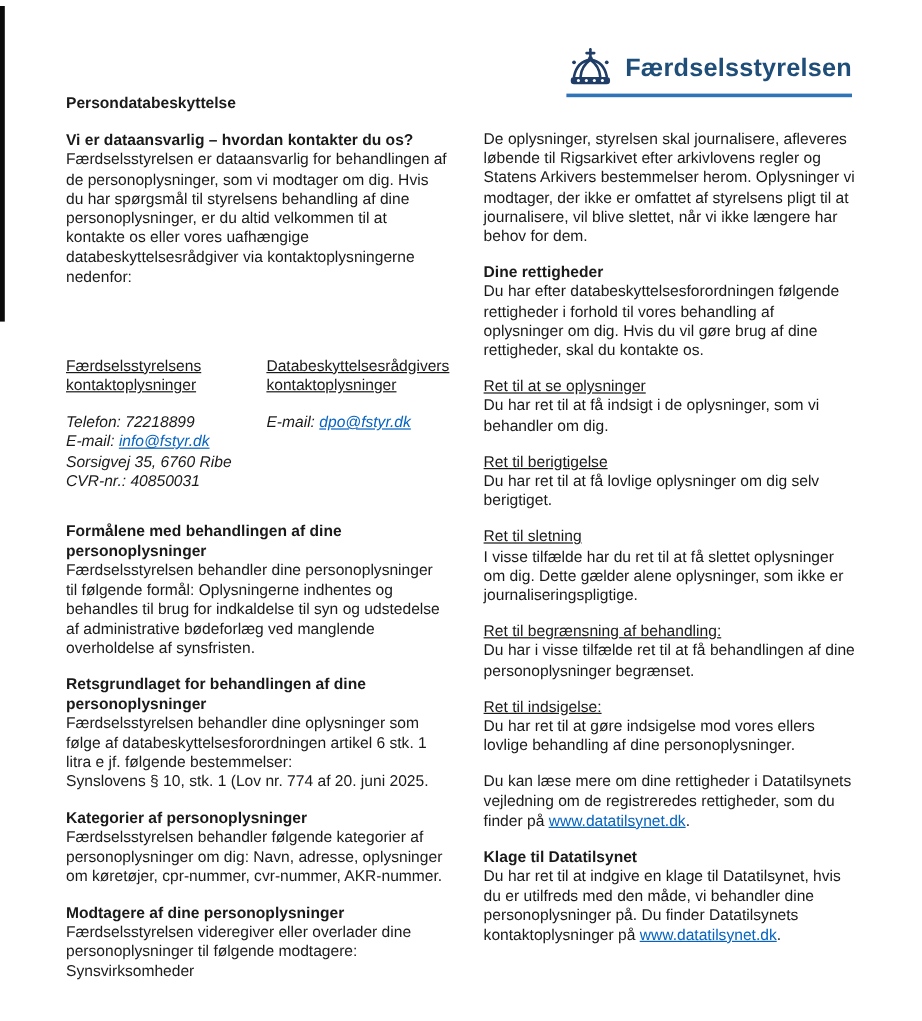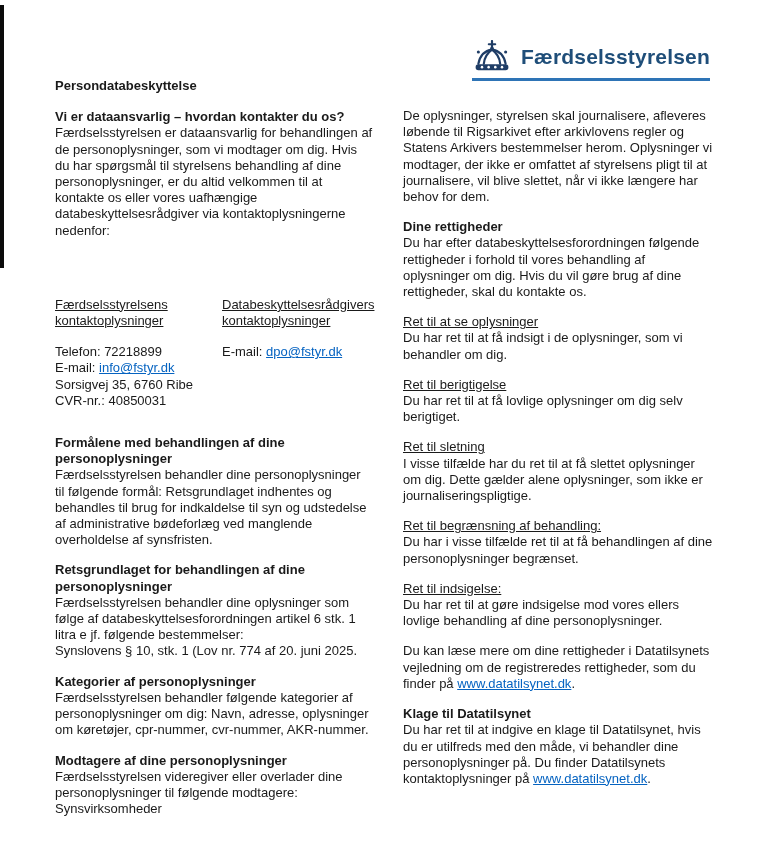--- a/index.html
+++ b/index.html
@@ -34,21 +34,21 @@
   .col-left  { width: 318px; flex: 0 0 auto; }
   .col-right { width: 312px; flex: 0 0 auto; padding-top: 30px; }
   .h  { font-weight: bold; }
   .h.gap-after { margin-bottom: 15px; }
   .hu { text-decoration: underline; }
   .p  { margin-bottom: 14px; white-space: pre-line; }
   .link { color: #0563c1; text-decoration: underline; cursor: pointer; }
   .ctable { display: flex; gap: 12px; margin-bottom: 26px; }
   .ccol   { width: 155px; flex: 0 0 auto; margin-top: 44px; }
   .chead  { text-decoration: underline; overflow-wrap: anywhere; margin-bottom: 15px; }
-  .crow   { overflow-wrap: anywhere; }
+  .crow   { overflow-wrap: anywhere; font-style: italic; }
 </style>
 </head>
 <body>
 
 <div class="edge-artifact"></div>
 
 <div class="logo">
   <div class="logo-row">
     <span style="display:inline-flex;">
       <svg width="40" height="33" viewBox="0 0 44 36" aria-hidden="true">
@@ -85,21 +85,21 @@
           <div class="crow"><span>E-mail: </span><a class="link" href="#">info@fstyr.dk</a></div>
           <div class="crow"><span>Sorsigvej 35, 6760 Ribe</span></div>
           <div class="crow"><span>CVR-nr.: 40850031</span></div>
         </div>
         <div class="ccol">
           <div class="chead">Databeskyttelsesrådgivers kontaktoplysninger</div>
           <div class="crow"><span>E-mail: </span><a class="link" href="#">dpo@fstyr.dk</a></div>
         </div>
       </div>
       <div class="h">Formålene med behandlingen af dine personoplysninger</div>
-      <div class="p"><span>Færdselsstyrelsen behandler dine personoplysninger til følgende formål: Retsgrundlaget indhentes og behandles til brug for indkaldelse til syn og udstedelse af administrative bødeforlæg ved manglende overholdelse af synsfristen.</span></div>
+      <div class="p"><span>Færdselsstyrelsen behandler dine personoplysninger til følgende formål: Oplysningerne indhentes og behandles til brug for indkaldelse til syn og udstedelse af administrative bødeforlæg ved manglende overholdelse af synsfristen.</span></div>
       <div class="h">Retsgrundlaget for behandlingen af dine personoplysninger</div>
       <div class="p"><span>Færdselsstyrelsen behandler dine oplysninger som følge af databeskyttelsesforordningen artikel 6 stk. 1 litra e jf. følgende bestemmelser:
 Synslovens § 10, stk. 1 (Lov nr. 774 af 20. juni 2025.</span></div>
       <div class="h">Kategorier af personoplysninger</div>
       <div class="p"><span>Færdselsstyrelsen behandler følgende kategorier af personoplysninger om dig: Navn, adresse, oplysninger om køretøjer, cpr-nummer, cvr-nummer, AKR-nummer.</span></div>
       <div class="h">Modtagere af dine personoplysninger</div>
       <div class="p"><span>Færdselsstyrelsen videregiver eller overlader dine personoplysninger til følgende modtagere:
 Synsvirksomheder</span></div>
     </div>
   <div class="col-right">

